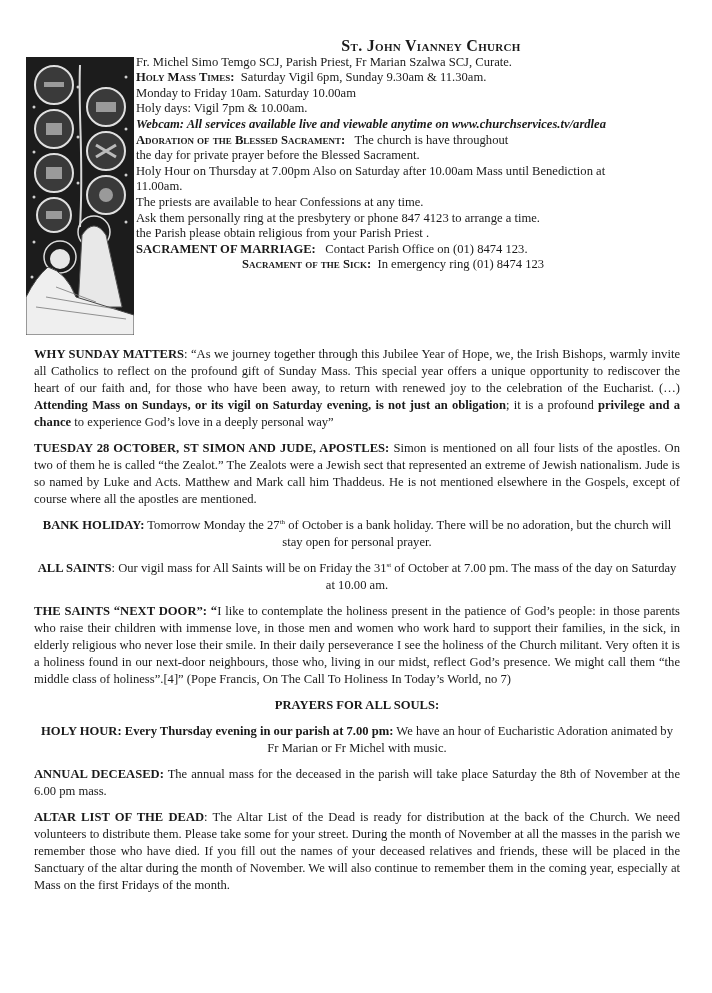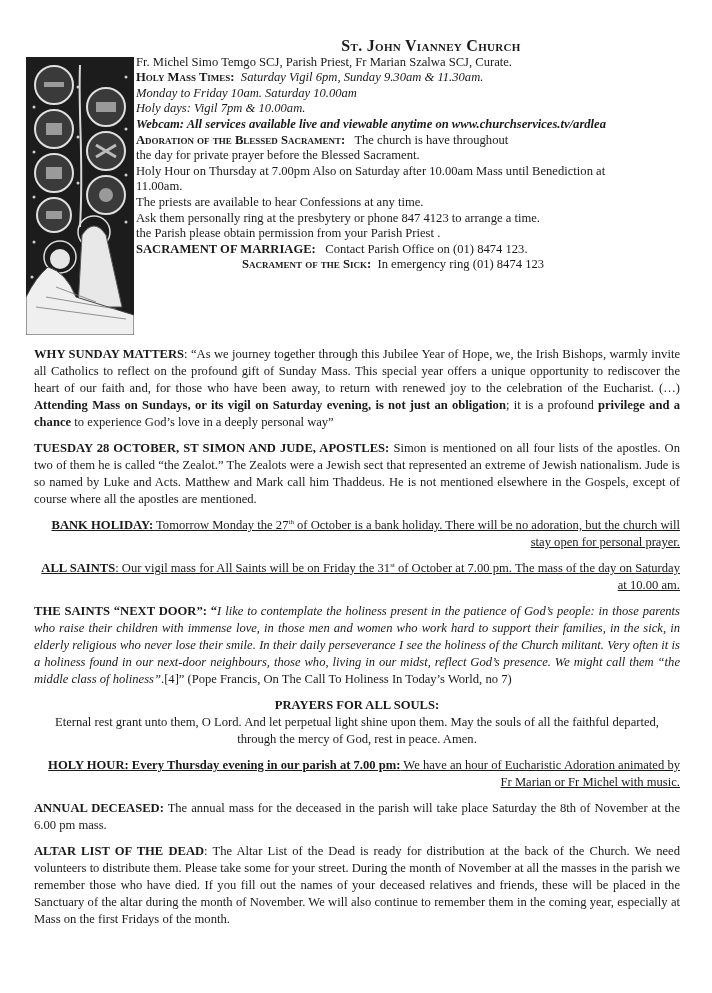--- a/index.html
+++ b/index.html
@@ -17,28 +17,28 @@
   .illus svg { display: block; }
   .header-text { position: absolute; left: 136px; top: 38px; width: 560px; font-size: 12.6px; line-height: 15.6px; }
   .title {
     text-align: center; font-weight: bold; font-size: 16px; letter-spacing: 0.3px;
     margin: 0 0 1px 0; padding-left: 30px;
     font-variant: small-caps;
   }
   .hl { white-space: nowrap; }
   .sc { font-weight: bold; font-variant: small-caps; }
   .b { font-weight: bold; }
-  .i { font-style: italic; }
+  .i { }
   .bi { font-weight: bold; font-style: italic; }
   .indent-sick { padding-left: 106px; }
 
   
   .body { position: absolute; left: 34px; top: 346px; width: 646px; font-size: 12.6px; line-height: 17px; }
   .para { text-align: justify; margin: 0 0 9px 0; }
-  .para.left { text-align: right; text-decoration: underline; }
+  .para.left { text-align: center; }
   .center { text-align: center; }
   sup { font-size: 7px; line-height: 0; }
 </style>
 </head>
 <body>
 
 <div class="page">
 
   <div class="illus">
     <svg width="108" height="278" viewBox="0 0 108 278">
@@ -101,21 +101,21 @@
     <div class="hl bi">Webcam: All services available live and viewable anytime on www.churchservices.tv/ardlea</div>
     <div class="hl">
       <span class="sc">Adoration of the Blessed Sacrament:</span>&nbsp;&nbsp;
       <span>The church is have throughout</span>
     </div>
     <div class="hl">the day for private prayer before the Blessed Sacrament.</div>
     <div class="hl">Holy Hour on Thursday at 7.00pm Also on Saturday after 10.00am Mass until Benediction at</div>
     <div class="hl">11.00am.</div>
     <div class="hl">The priests are available to hear Confessions at any time.</div>
     <div class="hl">Ask them personally ring at the presbytery or phone 847 4123 to arrange a time.</div>
-    <div class="hl">the Parish please obtain permission from your Parish Priest .</div>
+    <div class="hl">the Parish please obtain religious from your Parish Priest .</div>
     <div class="hl">
       <span class="b">SACRAMENT OF MARRIAGE:</span>&nbsp;&nbsp;
       <span>Contact Parish Office on (01) 8474 123.</span>
     </div>
     <div class="hl indent-sick">
       <span class="sc">Sacrament of the Sick:</span>&nbsp;
       <span>In emergency ring (01) 8474 123</span>
     </div>
   </div>
 
@@ -136,21 +136,20 @@
     <p class="para left">
       <span class="b">ALL SAINTS</span><span>: Our vigil mass for All Saints will be on Friday the 31</span><sup>st</sup><span> of October at 7.00 pm. The mass of the day on Saturday at 10.00 am.</span>
     </p>
 
     <p class="para">
       <span class="b">THE SAINTS “NEXT DOOR”: “</span><span class="i">I like to contemplate the holiness present in the patience of God’s people: in those parents who raise their children with immense love, in those men and women who work hard to support their families, in the sick, in elderly religious who never lose their smile. In their daily perseverance I see the holiness of the Church militant. Very often it is a holiness found in our next-door neighbours, those who, living in our midst, reflect God’s presence. We might call them “the middle class of holiness”</span><span>.[4]” (Pope Francis, On The Call To Holiness In Today’s World, no 7)</span>
     </p>
 
     <div class="para center">
       <div class="b">PRAYERS FOR ALL SOULS:</div>
-      <div style="padding: 0 20px;">Eternal rest grant unto them, O Lord.  And let perpetual light shine upon them.  May the souls of all the faithful departed, through the mercy of God, rest in peace. Amen.</div>
     </div>
 
     <p class="para left">
       <span class="b">HOLY HOUR:  Every Thursday evening in our parish at 7.00 pm:</span><span> We have an hour of Eucharistic Adoration animated by Fr Marian or Fr Michel with music.</span>
     </p>
 
     <p class="para">
       <span class="b">ANNUAL DECEASED:</span><span> The annual mass for the deceased in the parish will take place Saturday the 8th of November at the 6.00 pm mass.</span>
     </p>
 

